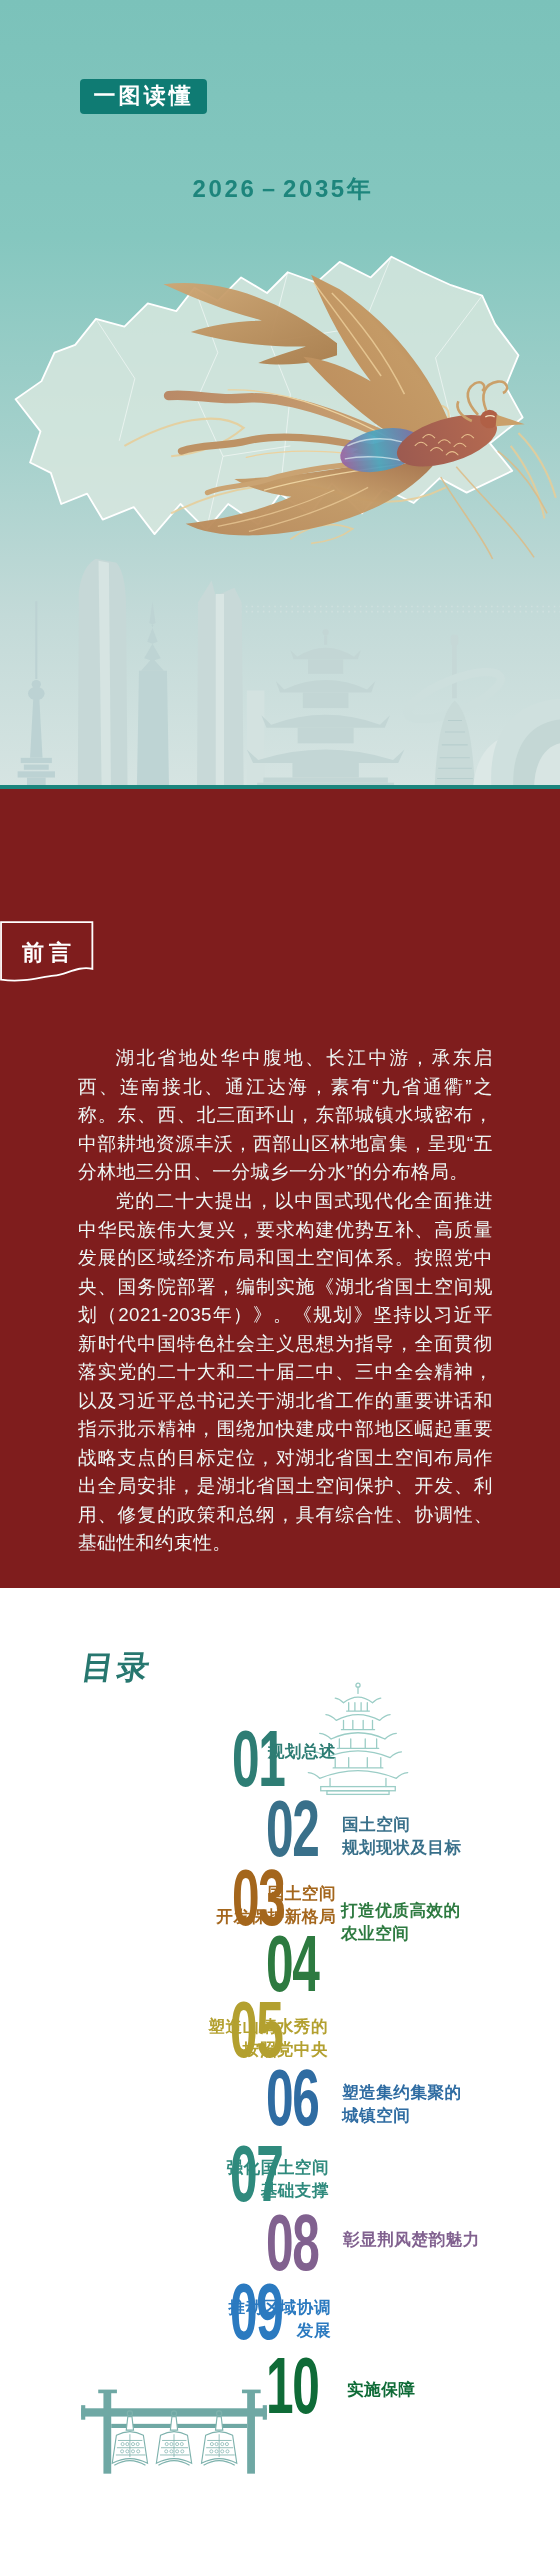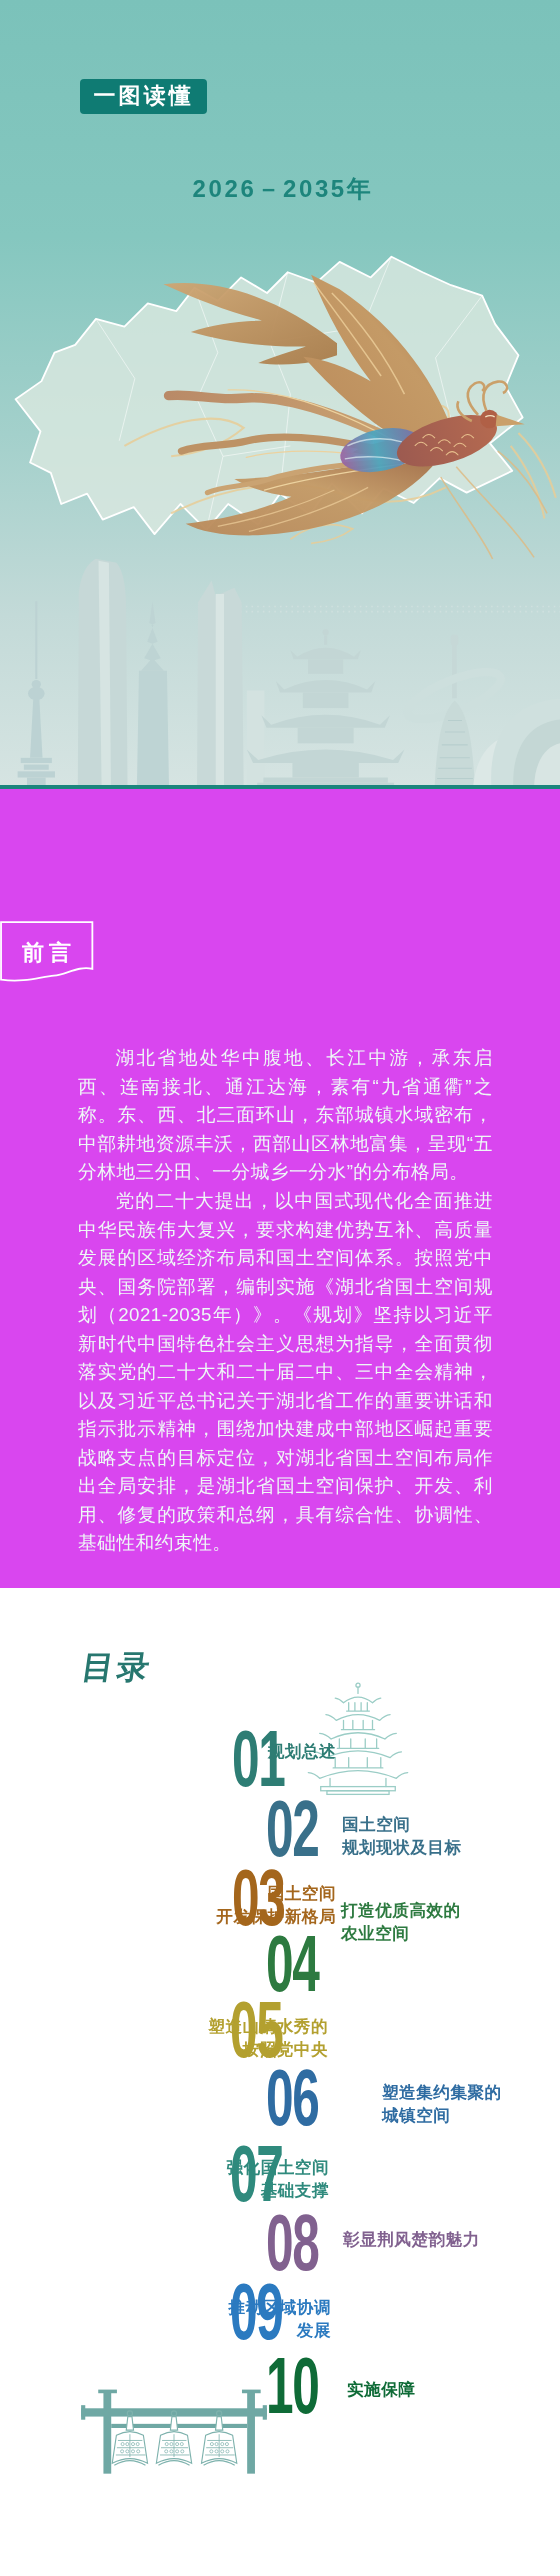--- a/index.html
+++ b/index.html
@@ -59,21 +59,21 @@
   }
   .toc-label{
     font-size:16.6px;font-weight:bold;line-height:23px;white-space:pre-line;letter-spacing:0.5px;
   }
   .lab-r{text-align:right;width:218px;}
   .n1{left:232px;top:1729px;} .l1{left:118px;top:1740px;}
   .n2{left:266px;top:1799px;} .l2{left:342px;top:1813px;}
   .n3{left:232px;top:1868px;} .l3{left:118px;top:1882px;}
   .n4{left:266px;top:1934px;} .l4{left:341px;top:1863px;margin-top:36px;}
   .n5{left:230px;top:2000px;} .l5{left:110px;top:2015px;}
-  .n6{left:266px;top:2068px;} .l6{left:342px;top:2081px;margin-left:40px;}
+  .n6{left:266px;top:2068px;} .l6{left:342px;top:2081px;}
   .n7{left:230px;top:2144px;} .l7{left:111px;top:2156px;}
   .n8{left:266px;top:2213px;} .l8{left:343px;top:2228px;}
   .n9{left:230px;top:2282px;} .l9{left:113px;top:2296px;}
   .n10{left:266px;top:2356px;} .l10{left:347px;top:2378px;}
 </style>
 </head>
 <body>
 
 <div class="abs header">
 
@@ -219,21 +219,21 @@
         <path d="M948,480 C940,370 992,312 1080,306 L1080,480 Z" fill="#cfe0de"></path>
         <path d="M990,480 C986,398 1022,352 1080,346 L1080,480 Z" fill="#c4d7d5"></path>
         <path d="M1030,480 C1030,428 1052,398 1080,392 L1080,480 Z" fill="#d8e5e3"></path>
       </g>
     </g>
   </svg>
 
   <div class="abs header-divider"></div>
 </div>
 
-<div class="abs preface" style="background-color: #d946ef;">
+<div class="abs preface" style="background-color: #7f1d1d;">
   <svg class="abs preface-badge-box" style="left:0;top:132px;" width="96" height="65" viewBox="0 0 185 125">
     <path d="M2,2 H178 V92 C150,86 128,103 104,105 C78,107 50,119 2,113 Z" fill="none" stroke="#ffffff" stroke-width="3.5"></path>
   </svg>
   <div class="abs preface-badge-text" style="left:0;top:149px;">前言</div>
 
   <p class="abs preface-p p1" style="top:255px;">湖北省地处华中腹地、长江中游，承东启西、连南接北、通江达海，素有“九省通衢”之称。东、西、北三面环山，东部城镇水域密布，中部耕地资源丰沃，西部山区林地富集，呈现“五分林地三分田、一分城乡一分水”的分布格局。</p>
   <p class="abs preface-p p2" style="top:398px;">党的二十大提出，以中国式现代化全面推进中华民族伟大复兴，要求构建优势互补、高质量发展的区域经济布局和国土空间体系。按照党中央、国务院部署，编制实施《湖北省国土空间规划（2021-2035年）》。《规划》坚持以习近平新时代中国特色社会主义思想为指导，全面贯彻落实党的二十大和二十届二中、三中全会精神，以及习近平总书记关于湖北省工作的重要讲话和指示批示精神，围绕加快建成中部地区崛起重要战略支点的目标定位，对湖北省国土空间布局作出全局安排，是湖北省国土空间保护、开发、利用、修复的政策和总纲，具有综合性、协调性、基础性和约束性。</p>
 </div>
 
 <div class="abs toc-title">目录</div>

